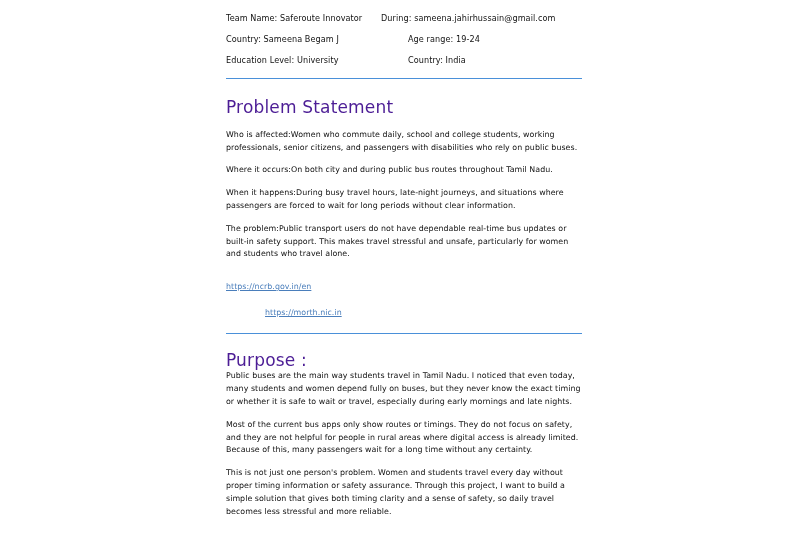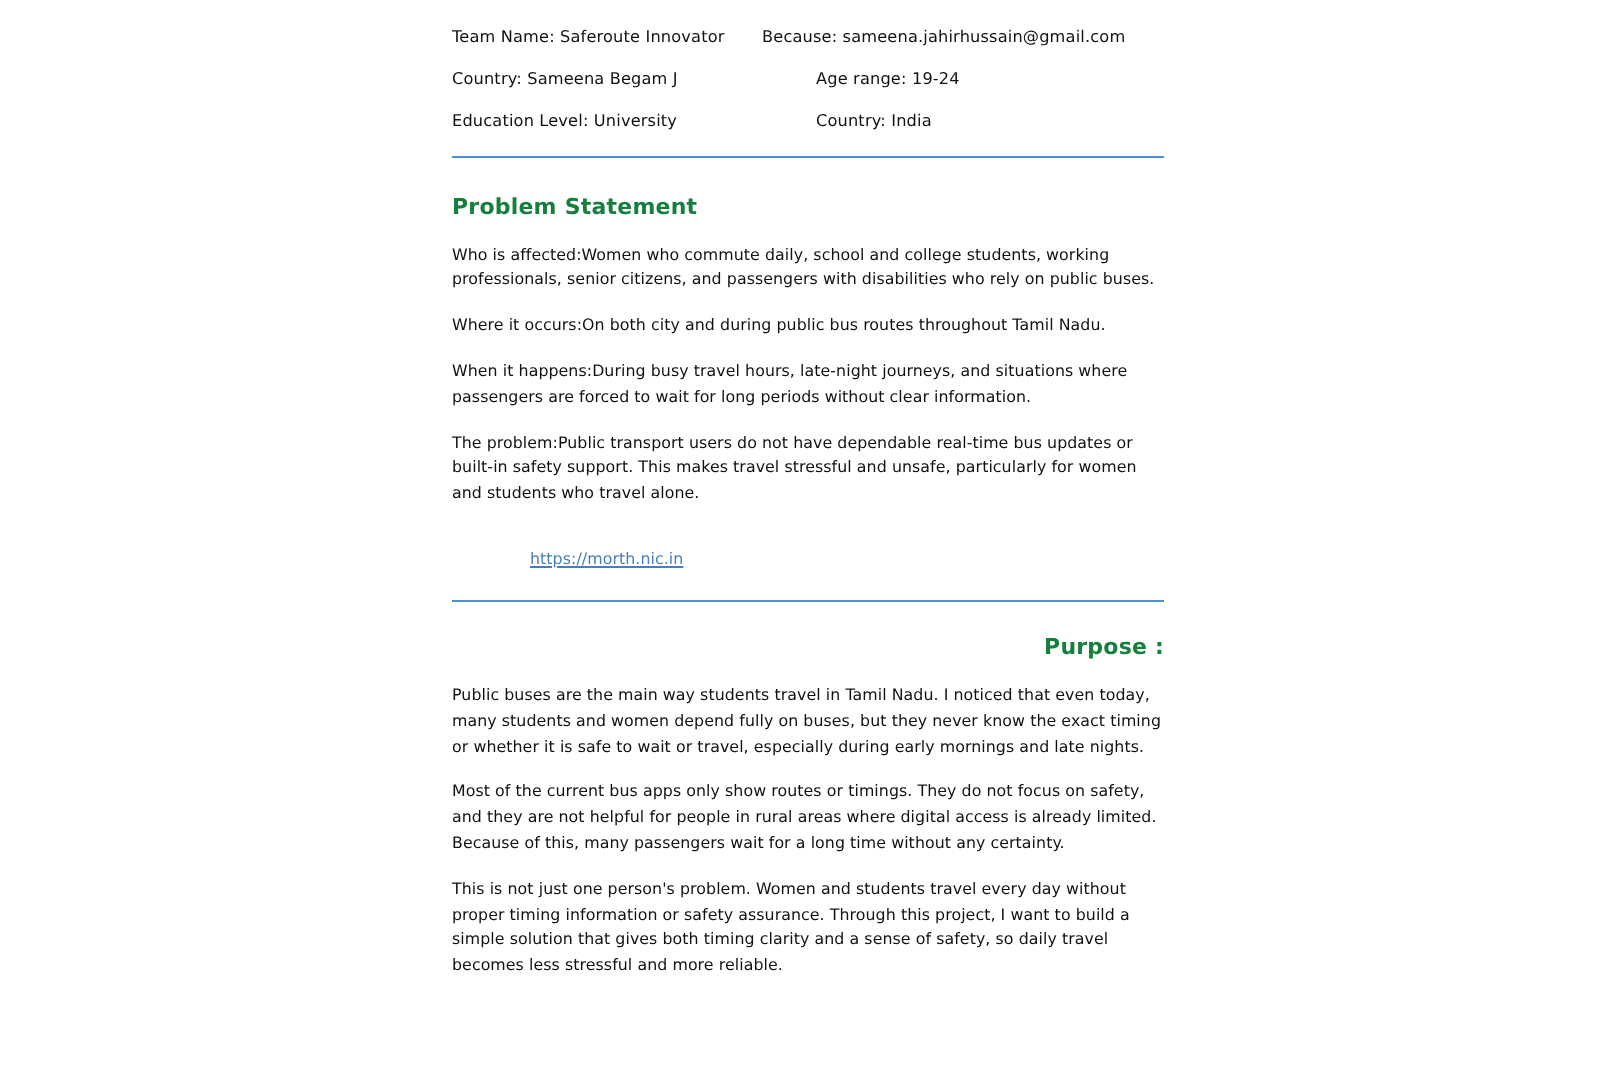--- a/index.html
+++ b/index.html
@@ -69,31 +69,30 @@
     border: 0;
     border-top: 1.4px solid #4a90d9;
     margin: 0;
     width: 100%;
   }
   .rule-1 { margin-top: 2px; }
   .rule-2 { margin-top: 14px; }
 
   
   h2.section-heading {
-    font-size: 11px;
-    font-weight: bold;
-    color: #15803d;
+    font-size: 17px;
+    font-weight: normal;
+    color: #4c1d95;
     margin: 18px 0 11px 0;
     letter-spacing: 0.01em;
     line-height: 1.2;
   }
   h2.heading-purpose {
     margin-top: 16px;
-    margin-bottom: 12px;
-    text-align: right;
+    margin-bottom: 0;
   }
 
   
   p.body-text {
     font-size: 7.9px;
     line-height: 1.62;
     color: #111111;
     margin: 0 0 10px 0;
     text-align: left;
     letter-spacing: 0.005em;
@@ -127,21 +126,21 @@
 <body>
 
 <div class="page">
 
   <div class="content">
 
     <table class="meta-table">
       <tbody>
         <tr class="row-1">
           <td class="col-left"><span class="meta-label">Team Name:</span><span class="meta-value"> Saferoute Innovator</span></td>
-          <td class="col-right"><span class="meta-label">Because:</span><span class="meta-value"> sameena.jahirhussain@gmail.com</span></td>
+          <td class="col-right"><span class="meta-label">During:</span><span class="meta-value"> sameena.jahirhussain@gmail.com</span></td>
         </tr>
         <tr class="row-2">
           <td class="col-left"><span class="meta-label">Country:</span><span class="meta-value"> Sameena Begam J</span></td>
           <td class="col-right"><span class="meta-label">Age range:</span><span class="meta-value"> 19-24</span></td>
         </tr>
         <tr class="row-3">
           <td class="col-left"><span class="meta-label">Education Level:</span><span class="meta-value"> University</span></td>
           <td class="col-right"><span class="meta-label">Country:</span><span class="meta-value"> India</span></td>
         </tr>
       </tbody>
@@ -150,20 +149,21 @@
     <hr class="rule rule-1">
 
     <h2 class="section-heading">Problem Statement</h2>
 
     <p class="body-text">Who is affected:Women who commute daily, school and college students, working professionals, senior citizens, and passengers with disabilities who rely on public buses.</p>
     <p class="body-text">Where it occurs:On both city and during public bus routes throughout Tamil Nadu.</p>
     <p class="body-text">When it happens:During busy travel hours, late-night journeys, and situations where passengers are forced to wait for long periods without clear information.</p>
     <p class="body-text">The problem:Public transport users do not have dependable real-time bus updates or built-in safety support. This makes travel stressful and unsafe, particularly for women and students who travel alone.</p>
 
     <div class="links">
+      <span class="link-row"><a class="doc-link" href="#">https://ncrb.gov.in/en</a></span>
       <span class="link-row"><a class="doc-link second" href="#">https://morth.nic.in</a></span>
     </div>
 
     <hr class="rule rule-2">
 
     <h2 class="section-heading heading-purpose">Purpose :</h2>
 
     <p class="body-text">Public buses are the main way students travel in Tamil Nadu. I noticed that even today, many students and women depend fully on buses, but they never know the exact timing or whether it is safe to wait or travel, especially during early mornings and late nights.</p>
     <p class="body-text">Most of the current bus apps only show routes or timings. They do not focus on safety, and they are not helpful for people in rural areas where digital access is already limited. Because of this, many passengers wait for a long time without any certainty.</p>
     <p class="body-text">This is not just one person's problem. Women and students travel every day without proper timing information or safety assurance. Through this project, I want to build a simple solution that gives both timing clarity and a sense of safety, so daily travel becomes less stressful and more reliable.</p>

